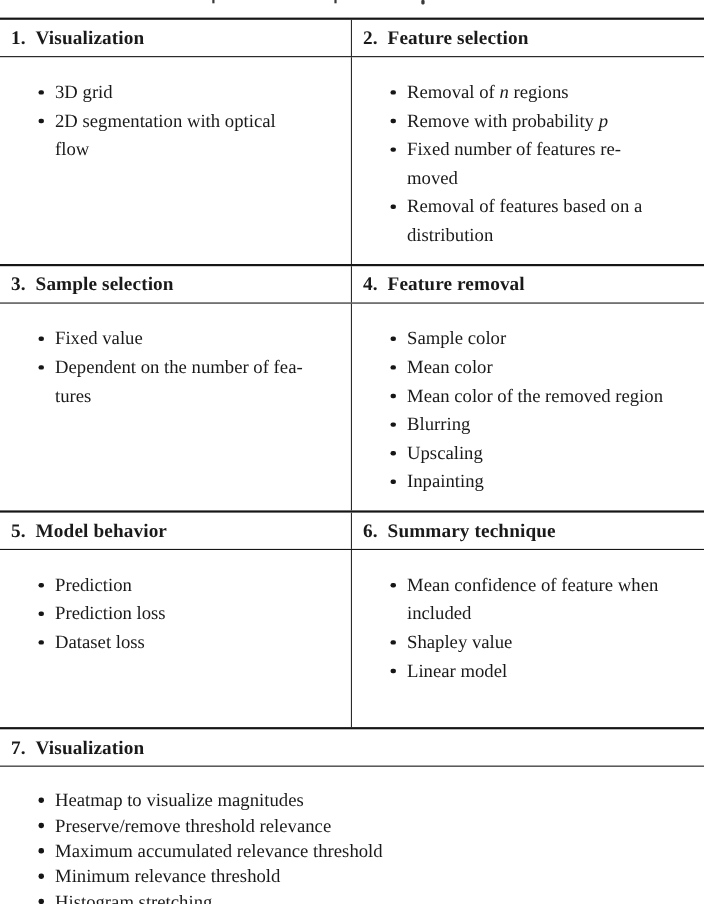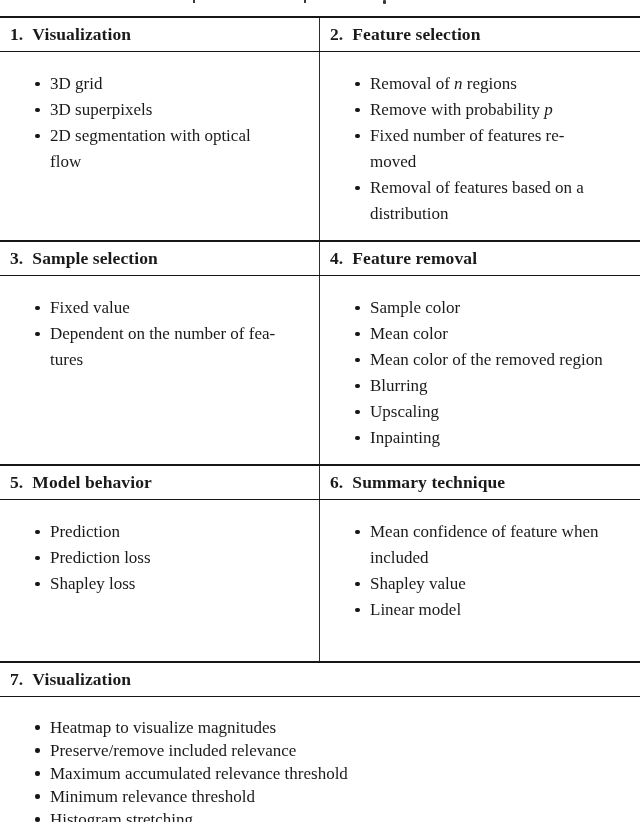--- a/index.html
+++ b/index.html
@@ -85,21 +85,20 @@
       </div>
       <div class="hdr-cell right">
         <span class="hdr-num">2.</span>
         <span class="hdr-title">Feature selection</span>
       </div>
     </div>
     <div class="sec-body">
       <div class="body-cell left">
         <ul class="items">
             <li><span>3D grid</span></li>
-            <li><span>3D superpixels</span></li>
             <li><span>2D segmentation with optical
 flow</span></li>
           </ul>
       </div>
       <div class="body-cell right">
         <ul class="items">
             <li><span>Removal of </span><i>n</i><span> regions</span></li>
             <li><span>Remove with probability </span><i>p</i></li>
             <li><span>Fixed number of features re-
 moved</span></li>
@@ -151,21 +150,21 @@
       <div class="hdr-cell right">
         <span class="hdr-num">6.</span>
         <span class="hdr-title">Summary technique</span>
       </div>
     </div>
     <div class="sec-body">
       <div class="body-cell left">
         <ul class="items">
             <li><span>Prediction</span></li>
             <li><span>Prediction loss</span></li>
-            <li><span>Shapley loss</span></li>
+            <li><span>Dataset loss</span></li>
           </ul>
       </div>
       <div class="body-cell right">
         <ul class="items">
             <li><span>Mean confidence of feature when
 included</span></li>
             <li><span>Shapley value</span></li>
             <li><span>Linear model</span></li>
           </ul>
       </div>
@@ -176,21 +175,21 @@
     <div class="sec-header">
       <div class="hdr-cell">
         <span class="hdr-num">7.</span>
         <span class="hdr-title">Visualization</span>
       </div>
     </div>
     <div class="sec-body">
       <div class="body-cell">
         <ul class="items">
             <li><span>Heatmap to visualize magnitudes</span></li>
-            <li><span>Preserve/remove included relevance</span></li>
+            <li><span>Preserve/remove threshold relevance</span></li>
             <li><span>Maximum accumulated relevance threshold</span></li>
             <li><span>Minimum relevance threshold</span></li>
             <li><span>Histogram stretching</span></li>
             <li><span>Alpha composing</span></li>
           </ul>
       </div>
     </div>
   </div>
 
 </div>

